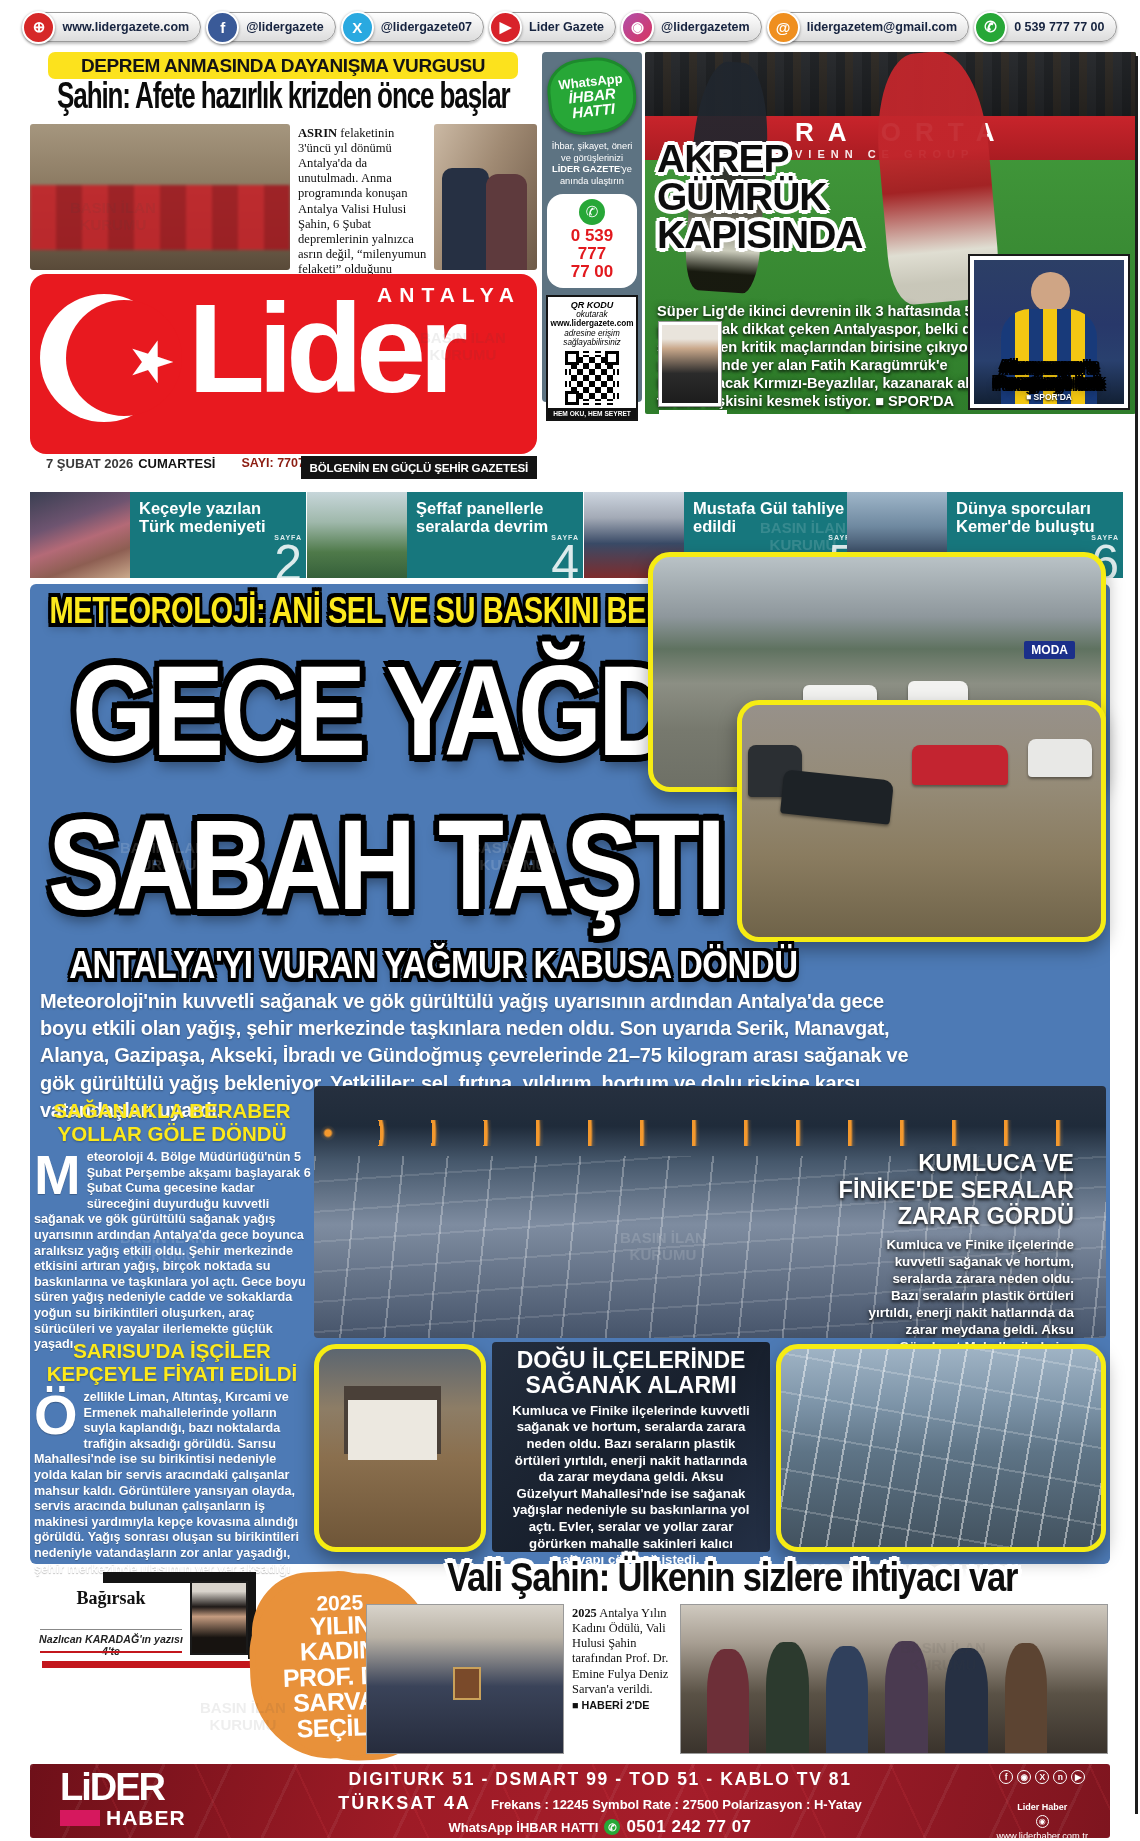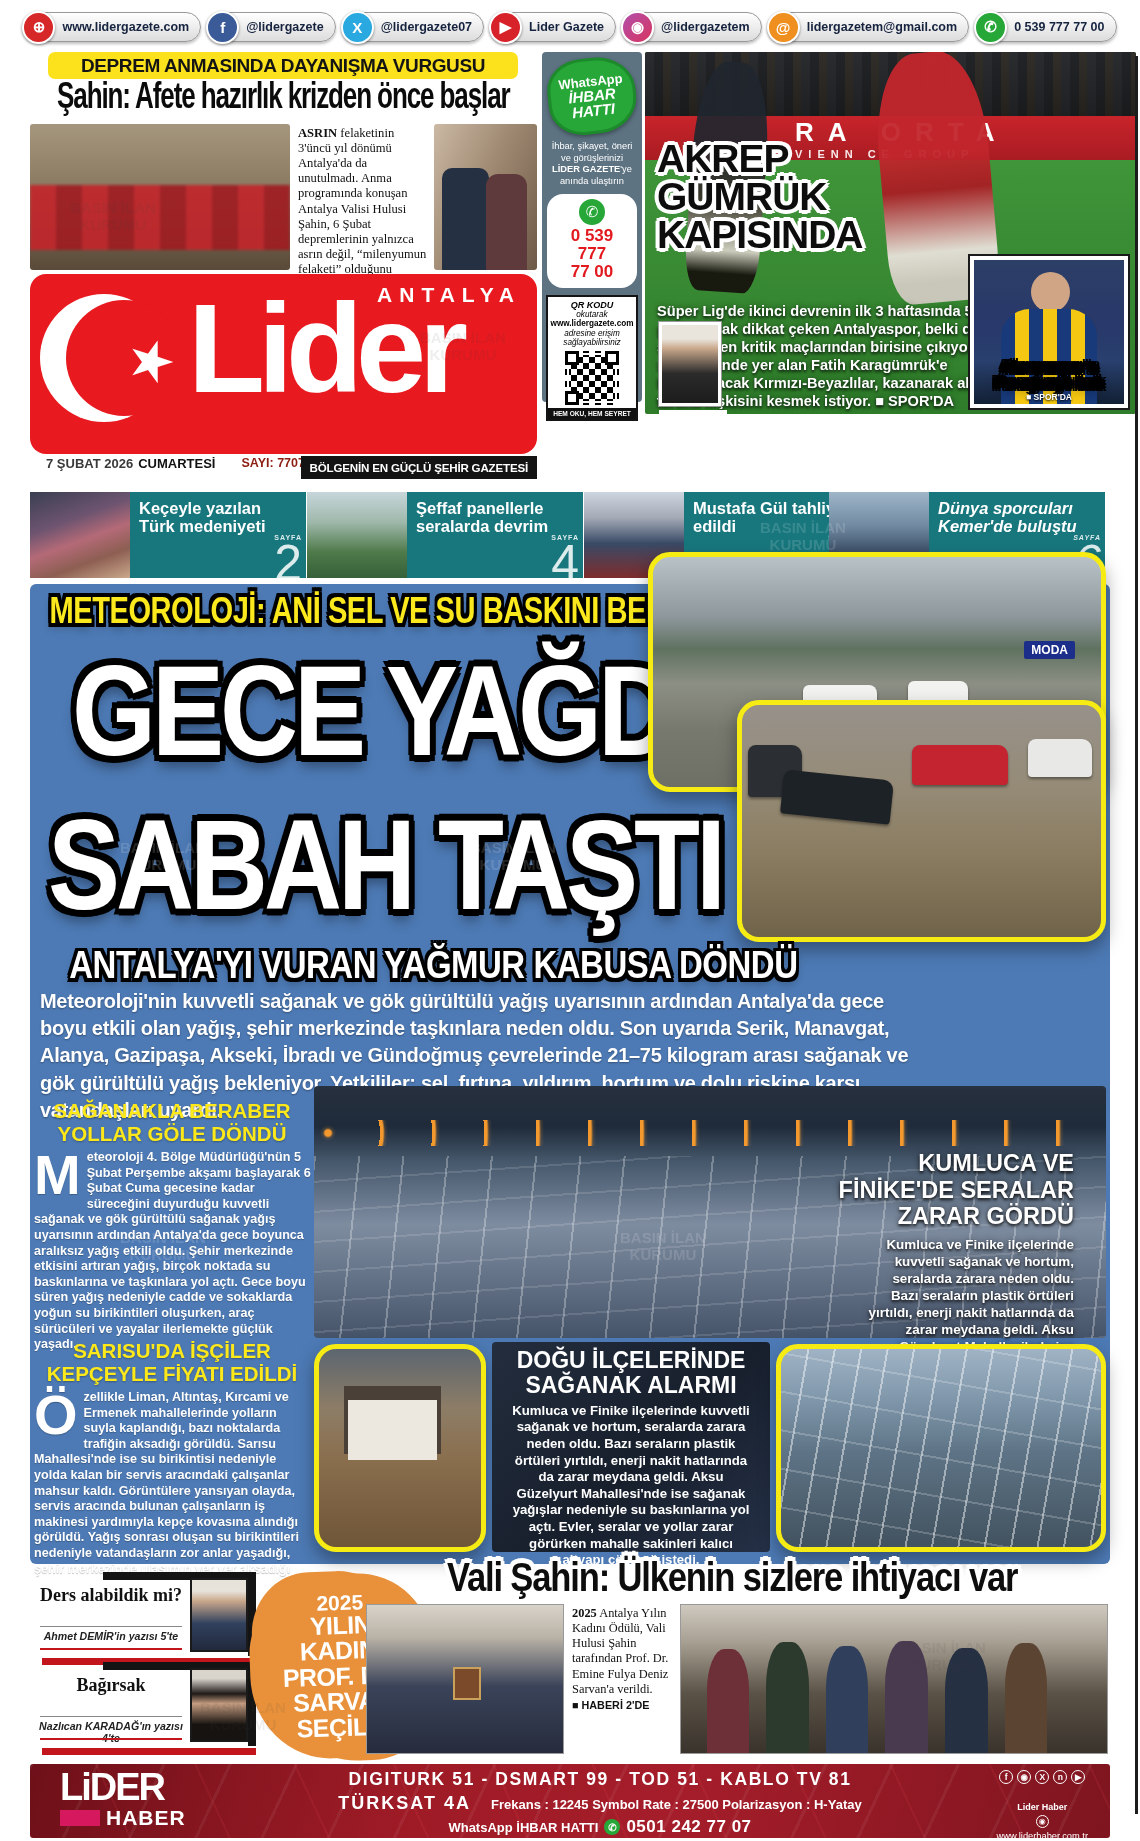--- a/index.html
+++ b/index.html
@@ -118,21 +118,21 @@
   #slogan{position:absolute;right:0;top:0;height:23px;background:#131313;color:#fff;display:flex;align-items:center;
     padding:0 9px;font-weight:700;font-size:11.6px;letter-spacing:-.2px;}
 
   
   .teaser{top:492px;width:276px;height:86px;background:#17777d;display:flex;overflow:hidden;}
   .teaser .tphoto{width:100px;height:86px;flex:none;}
   .teaser .tbody{position:relative;flex:1;padding:7px 8px 0 9px;color:#fff;font-weight:700;font-size:16.5px;line-height:1.12;}
   .teaser .pg{position:absolute;right:4px;bottom:-10px;text-align:right;color:rgba(255,255,255,.85);}
   .teaser .pg .pl2{font-size:7px;letter-spacing:1px;display:block;margin-bottom:-4px;}
   .teaser .pg .pn{font-size:50px;font-weight:400;line-height:1;}
-  #t1{left:30px;} #t2{left:307px;} #t3{left:584px;} #t4{left:829px;font-style:italic;}
+  #t1{left:30px;} #t2{left:307px;} #t3{left:584px;} #t4{left:847px;}
   #t1 .tphoto{background:linear-gradient(160deg,#3a3f52 0%,#6e5470 35%,#b46a77 55%,#8d5e52 75%,#caa98c 100%);}
   #t2 .tphoto{background:linear-gradient(180deg,#c7d6da 0%,#9fb8ab 35%,#4f7a4a 70%,#35603a 100%);}
   #t3 .tphoto{background:linear-gradient(180deg,#cdd5df 0%,#a3aab6 30%,#394a66 60%,#7e2c2c 100%);}
   #t4 .tphoto{background:linear-gradient(180deg,#9fb6c9 0%,#6f89a0 40%,#33455d 75%,#22304a 100%);}
 
   
   #main{left:30px;top:584px;width:1080px;height:980px;background:#4d7ab5;border-radius:6px;}
   #m-kicker{left:6px;top:10px;width:770px;text-align:center;white-space:nowrap;}
   #m-kicker span{display:inline-block;font-weight:900;font-size:30px;color:#fce91d;letter-spacing:-.5px;transform:scale(.97,1.2);}
   #m-h1{left:0;top:52px;width:710px;text-align:center;}
@@ -185,21 +185,21 @@
   .colbox{position:absolute;left:32px;width:218px;height:80px;background:#fff;}
   .colbox .frame-t{position:absolute;right:-6px;top:-6px;width:70%;height:8px;background:#141414;}
   .colbox .frame-r{position:absolute;right:-6px;top:-6px;width:8px;height:105%;background:#141414;}
   .colbox .frame-b{position:absolute;left:10px;right:-6px;bottom:-7px;height:7px;background:#c3161c;}
   .colbox .cphoto{position:absolute;right:2px;top:0px;width:58px;height:74px;border:2px solid #1a1a1a;}
   .colbox .ctitle{position:absolute;left:4px;top:8px;width:150px;text-align:center;
     font-family:"Liberation Serif",serif;font-weight:700;font-size:18px;line-height:1.05;color:#111;}
   .colbox .cline{position:absolute;left:8px;top:48px;width:142px;border-top:1.5px solid #888;}
   .colbox .cby{position:absolute;left:0px;top:52px;width:158px;text-align:center;font-style:italic;font-weight:700;font-size:10.6px;color:#222;}
   .colbox .cred{position:absolute;left:8px;top:70px;width:142px;border-top:2px solid #c3161c;}
-  #col1{top:1578px;} #col2{top:1668px;}
+  #col1{top:1578px;} #col2{top:1581px;}
   #col1 .cphoto{background:linear-gradient(180deg,#e7e2da 16%,#c9a88b 30%,#31415e 62%,#21293c 100%);}
   #col2 .cphoto{background:linear-gradient(180deg,#d9d4cc 12%,#1f1a18 34%,#c59c80 48%,#171310 78%);}
 
   #burst{left:256px;top:1576px;width:172px;height:180px;background:#e8913a;border-radius:38% 46% 42% 50%;
     transform:rotate(-2deg);display:flex;flex-direction:column;align-items:center;justify-content:center;
     color:#fff;font-weight:900;line-height:1.02;text-align:center;
     box-shadow:10px -6px 0 -4px #e8913a,-12px 8px 0 -6px #e8913a,14px 12px 0 -7px #e8913a,-10px -12px 0 -7px #e8913a;}
   #burst .b0{font-size:21px;} #burst .bx{font-size:25px;letter-spacing:-.5px;}
 
   #vali-h{left:352px;top:1556px;width:760px;text-align:center;white-space:nowrap;}

